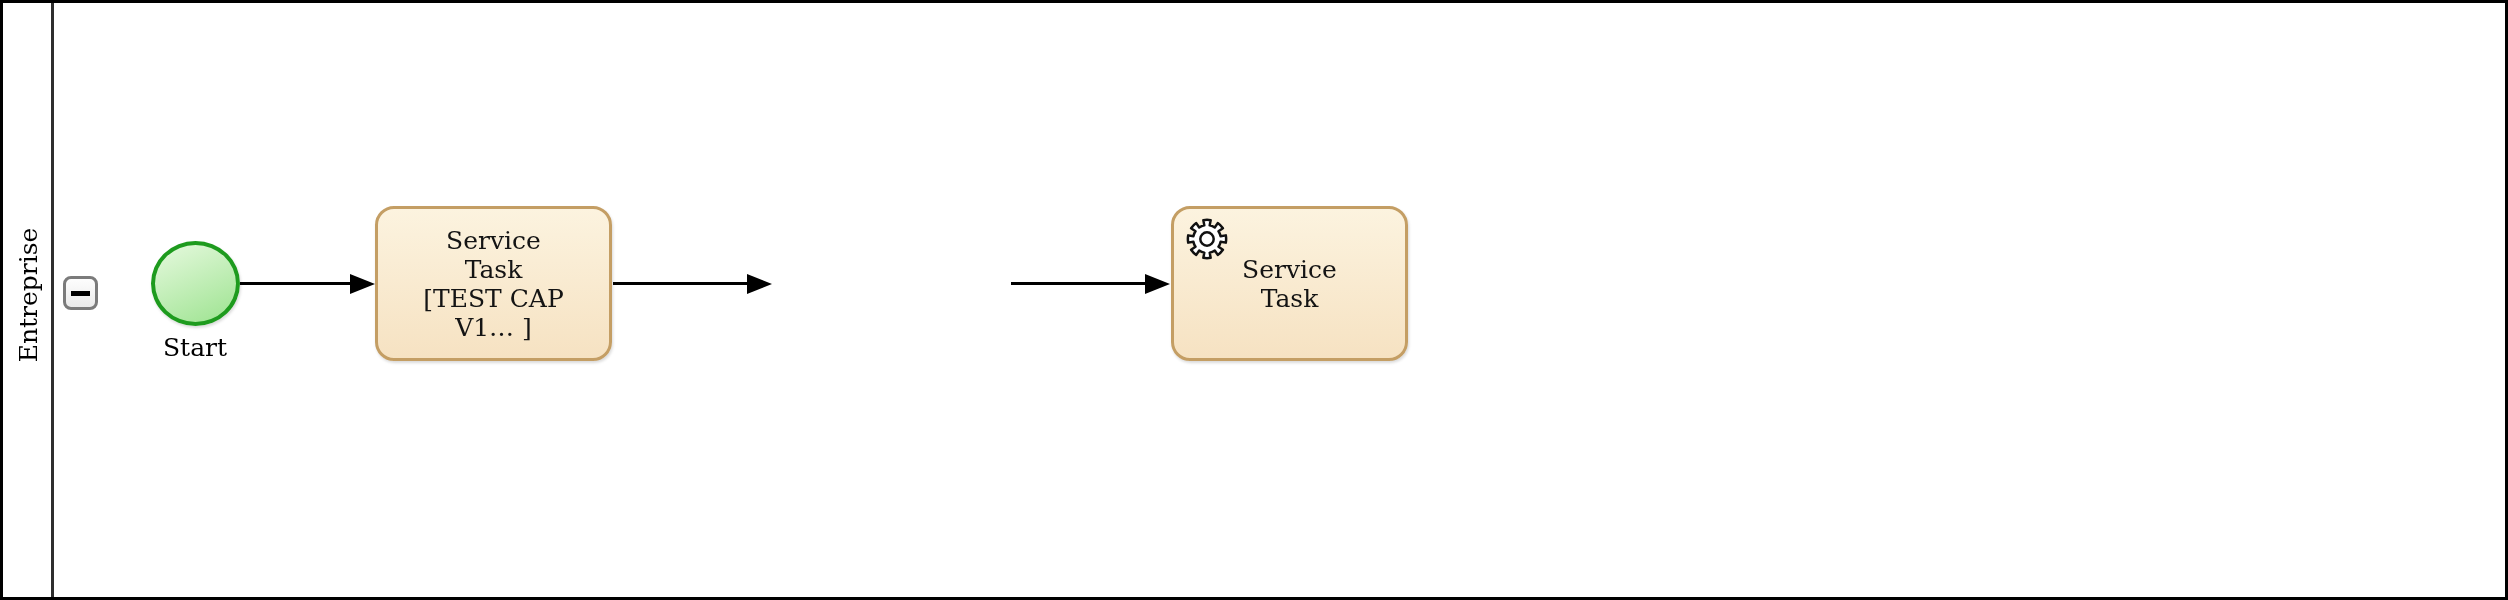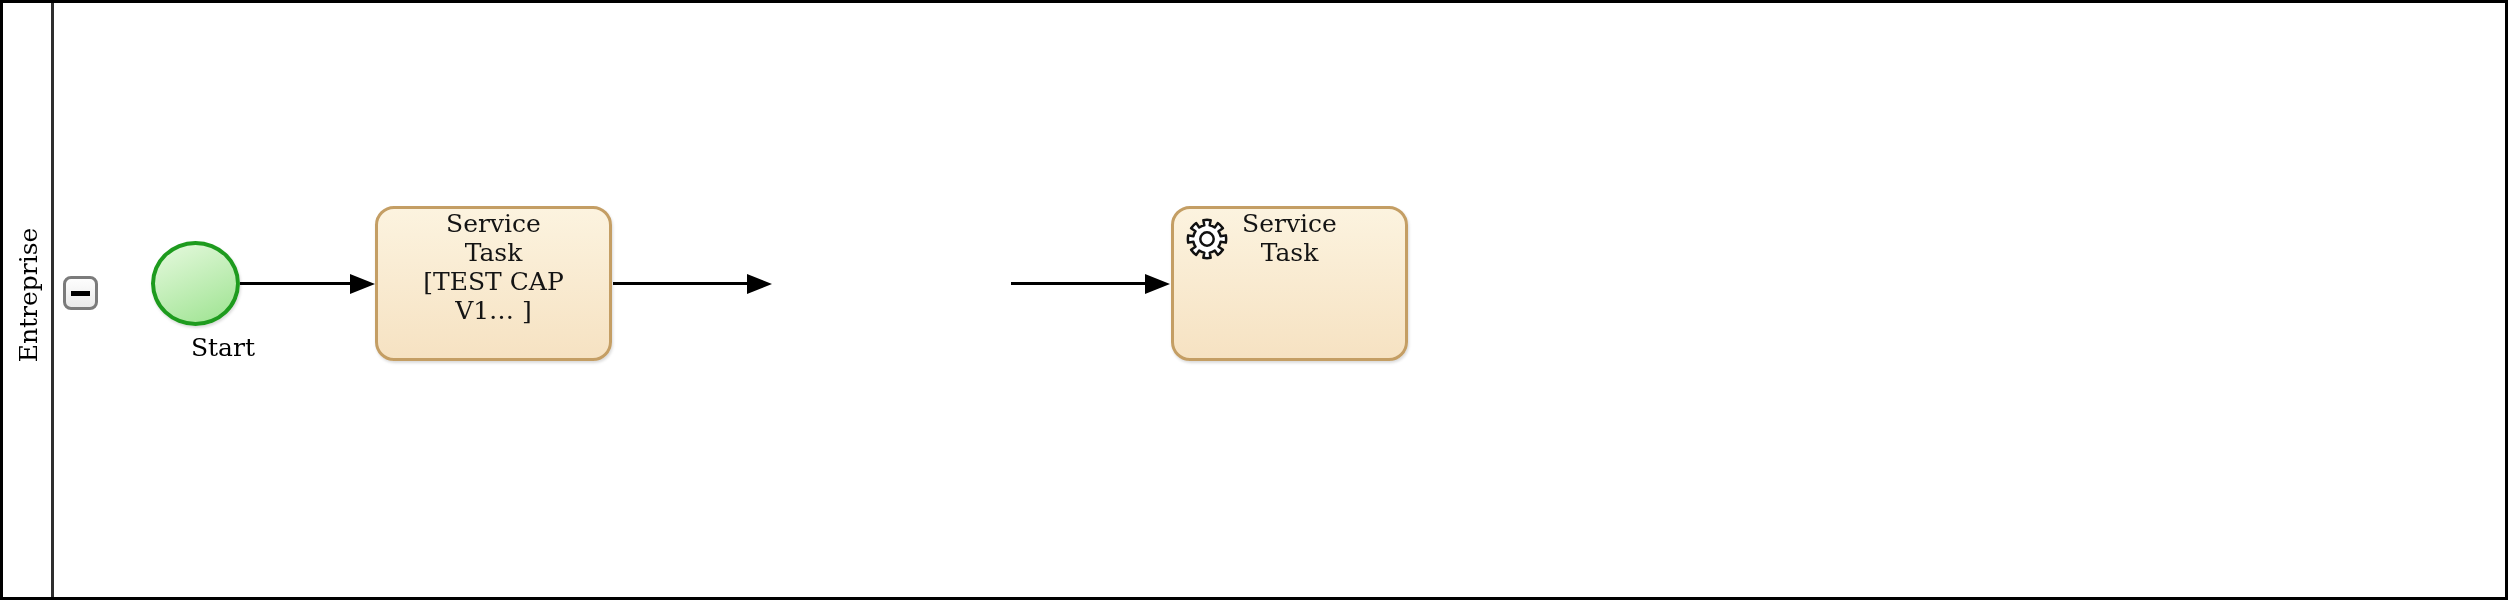--- a/index.html
+++ b/index.html
@@ -38,31 +38,31 @@
   #start-event{
     position:absolute;left:148px;top:238px;width:89px;height:85px;
     box-sizing:border-box;
     border:4px solid var(--event-border,#1e9b1e);
     border-radius:50%;
     background:linear-gradient(155deg,var(--event-fill-top,#e6f9de),var(--event-fill-bottom,#9de390));
     box-shadow:1px 2px 3px rgba(0,0,0,0.15);
   }
   #start-label{
     position:absolute;left:132px;top:330px;width:120px;
-    text-align:right;font-size:25px;color:#000;
+    text-align:center;font-size:25px;color:#000;
   }
   
   .task{
     position:absolute;top:203px;width:237px;height:155px;
     box-sizing:border-box;
     border:3px solid var(--task-border,#c49e64);
     border-radius:19px;
     background:linear-gradient(var(--task-fill-top,#fcf3df),var(--task-fill-bottom,#f6e2c2));
     box-shadow:1px 2px 3px rgba(0,0,0,0.15);
-    display:flex;flex-direction:column;align-items:center;
+    display:flex;flex-direction:column;align-items:center;justify-content:center;
     font-size:25px;line-height:29px;text-align:center;color:#141414;
     cursor:pointer;
   }
   #task-1{left:372px;}
   #task-2{left:770px;}
   #task-3{left:1168px;}
   .task-icon{position:absolute;}
   #user-icon{left:14px;top:6px;width:42px;height:54px;}
   #gear-icon{left:10px;top:7px;width:46px;height:46px;}
   

